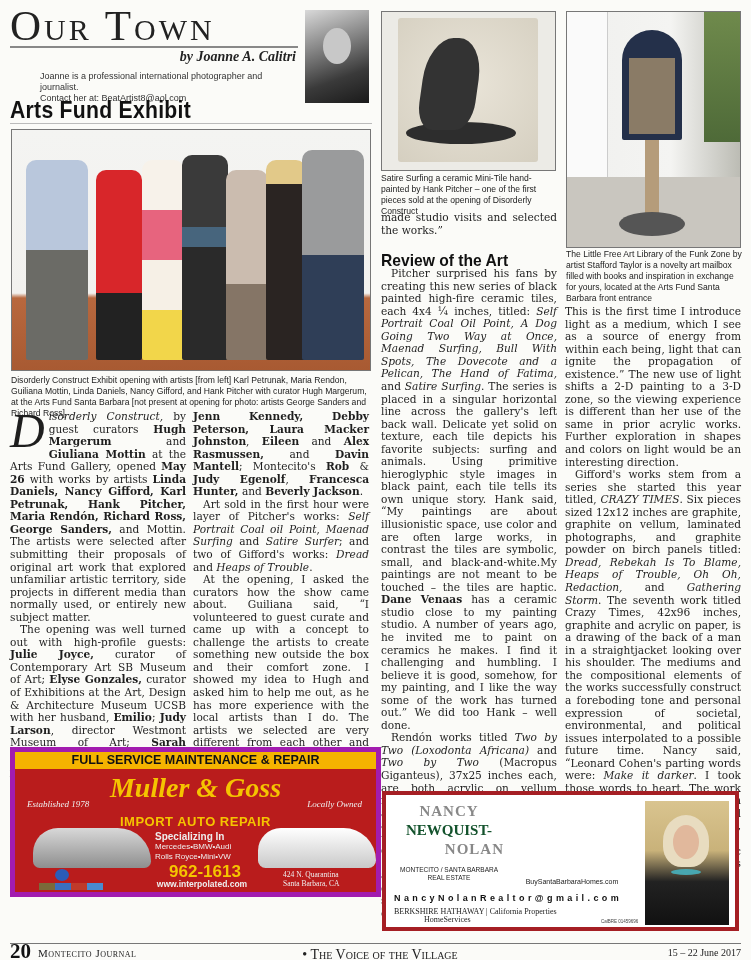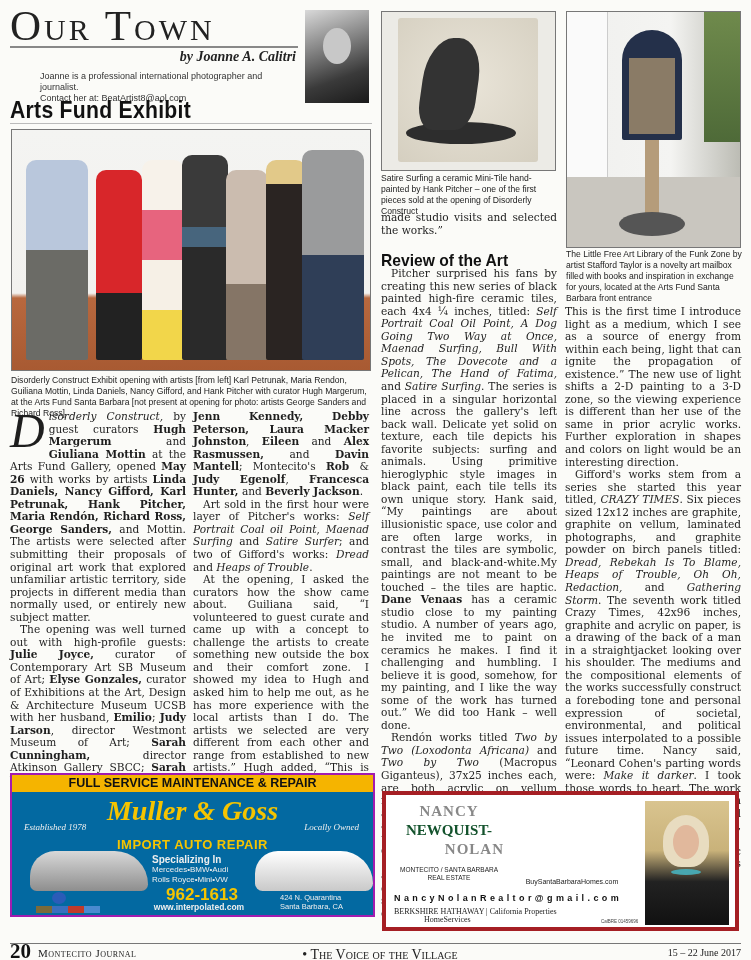--- a/index.html
+++ b/index.html
@@ -38,33 +38,33 @@
   .sub-head { left: 381px; top: 251px; font-family: "Liberation Sans", sans-serif; font-weight: bold; font-size: 17px; color: #111; transform: scaleX(0.92); transform-origin: left; }
   .lib-photo { left: 566px; top: 11px; width: 173px; height: 235px; background: linear-gradient(to right, #f0f0ee 0%, #f4f4f2 60%, #bcbcb4 100%); }
   .lib-photo .ground { position: absolute; left: 0; bottom: 0; width: 100%; height: 70px; background: #c9c6bf; }
   .lib-photo .box { position: absolute; left: 55px; top: 18px; width: 60px; height: 110px; background: #24304a; border-radius: 30px 30px 2px 2px; }
   .lib-photo .shelves { position: absolute; left: 62px; top: 46px; width: 46px; height: 76px; background: #8a7b66; }
   .lib-photo .post { position: absolute; left: 78px; top: 128px; width: 14px; height: 80px; background: #b59c7a; }
   .lib-photo .base { position: absolute; left: 52px; top: 200px; width: 66px; height: 24px; background: #555; border-radius: 50%; }
   .lib-photo .door { position: absolute; left: 0; top: 0; width: 40px; height: 200px; background: #fafafa; border-right: 1px solid #ccc; }
   .lib-photo .plants { position: absolute; right: 0; top: 0; width: 36px; height: 130px; background: linear-gradient(#6f8a4c, #4e6a38); }
   .cap-lib { left: 566px; top: 249px; width: 176px; }
-  .ad-muller { left: 10px; top: 773px; width: 361px; height: 140px; background: #0369a1; border: 2px solid #a21caf; }
+  .ad-muller { left: 10px; top: 747px; width: 361px; height: 140px; background: #b91c1c; border: 5px solid #a21caf; }
   .ad-muller .band { position: absolute; left: 0; top: 0; width: 100%; height: 17px; background: #f5b400; color: #111;
                      font-family: "Liberation Sans", sans-serif; font-weight: bold; font-size: 12.5px; text-align: center; line-height: 17px; }
   .ad-muller .brand { position: absolute; left: 0; width: 100%; top: 20px; text-align: center; color: #f5c400; font-family: "Liberation Serif", serif;
                       font-style: italic; font-weight: bold; font-size: 28px; }
   .ad-muller .est { position: absolute; left: 12px; top: 47px; color: #eee; font-family: "Liberation Serif", serif; font-style: italic; font-size: 9px; }
   .ad-muller .local { position: absolute; right: 14px; top: 47px; color: #eee; font-family: "Liberation Serif", serif; font-style: italic; font-size: 9px; }
   .ad-muller .sub { position: absolute; left: 0; width: 100%; top: 62px; text-align: center; color: #f5c400; font-family: "Liberation Sans", sans-serif; font-weight: bold; font-size: 13px; letter-spacing: 0.5px; }
   .ad-muller .spec { position: absolute; left: 140px; top: 80px; width: 100px; text-align: left; color: #eee; font-family: "Liberation Sans", sans-serif; font-size: 8px; line-height: 10px; }
   .ad-muller .spec .t { font-weight: bold; font-size: 10px; }
   .ad-muller .phone { position: absolute; left: 140px; top: 110px; width: 100px; text-align: center; color: #f5c400; font-family: "Liberation Sans", sans-serif; font-weight: bold; font-size: 17px; }
   .ad-muller .url { position: absolute; left: 112px; top: 127px; width: 150px; text-align: center; color: #eee; font-family: "Liberation Sans", sans-serif; font-weight: bold; font-size: 8.5px; }
-  .ad-muller .addr { position: absolute; left: 268px; top: 118px; width: 90px; color: #eee; font-family: Liberation Sans, sans-serif; font-size: 7.5px; line-height: 9px; }
+  .ad-muller .addr { position: absolute; left: 268px; top: 118px; width: 90px; color: #eee; font-family: Liberation Serif, serif; font-size: 7.5px; line-height: 9px; }
   .ad-muller .car1 { position: absolute; left: 18px; top: 76px; width: 118px; height: 40px; background: linear-gradient(#d8d8d8, #8e8e8e); border-radius: 30px 40px 8px 8px; }
   .ad-muller .car2 { position: absolute; left: 243px; top: 76px; width: 118px; height: 40px; background: linear-gradient(#ffffff, #c9c9c9); border-radius: 24px 34px 8px 8px; }
   .ad-muller .cards { position: absolute; left: 24px; top: 131px; width: 64px; height: 7px; background: linear-gradient(to right, #7a6a3a 25%, #3a6fbf 25% 50%, #c03a2a 50% 75%, #4a8ad0 75%); }
   .ad-muller .ase { position: absolute; left: 40px; top: 117px; width: 14px; height: 12px; border-radius: 50%; background: #2b5cb8; }
   .ad-nancy { left: 382px; top: 791px; width: 357px; height: 140px; background: #fff; border: 4px solid #a51f24; box-sizing: border-box; }
   .ad-nancy .n1 { position: absolute; left: 8px; top: 8px; width: 110px; text-align: center; font-family: "Liberation Serif", serif; font-weight: bold; font-size: 15px; color: #888; letter-spacing: 1px; }
   .ad-nancy .n2 { position: absolute; left: 8px; top: 27px; width: 110px; text-align: center; font-family: "Liberation Serif", serif; font-weight: bold; font-size: 15px; color: #14532d; }
   .ad-nancy .n3 { position: absolute; left: 8px; top: 46px; width: 110px; text-align: right; font-family: "Liberation Serif", serif; font-weight: bold; font-size: 15px; color: #888; letter-spacing: 1px; }
   .ad-nancy .re { position: absolute; left: 8px; top: 71px; width: 110px; text-align: center; font-family: "Liberation Sans", sans-serif; font-size: 6.5px; line-height: 8px; color: #222; }
   .ad-nancy .black { position: absolute; left: 126px; top: 8px; width: 120px; height: 72px; background: #111; color: #fff; text-align: center; font-family: "Liberation Serif", serif; font-weight: bold; }

